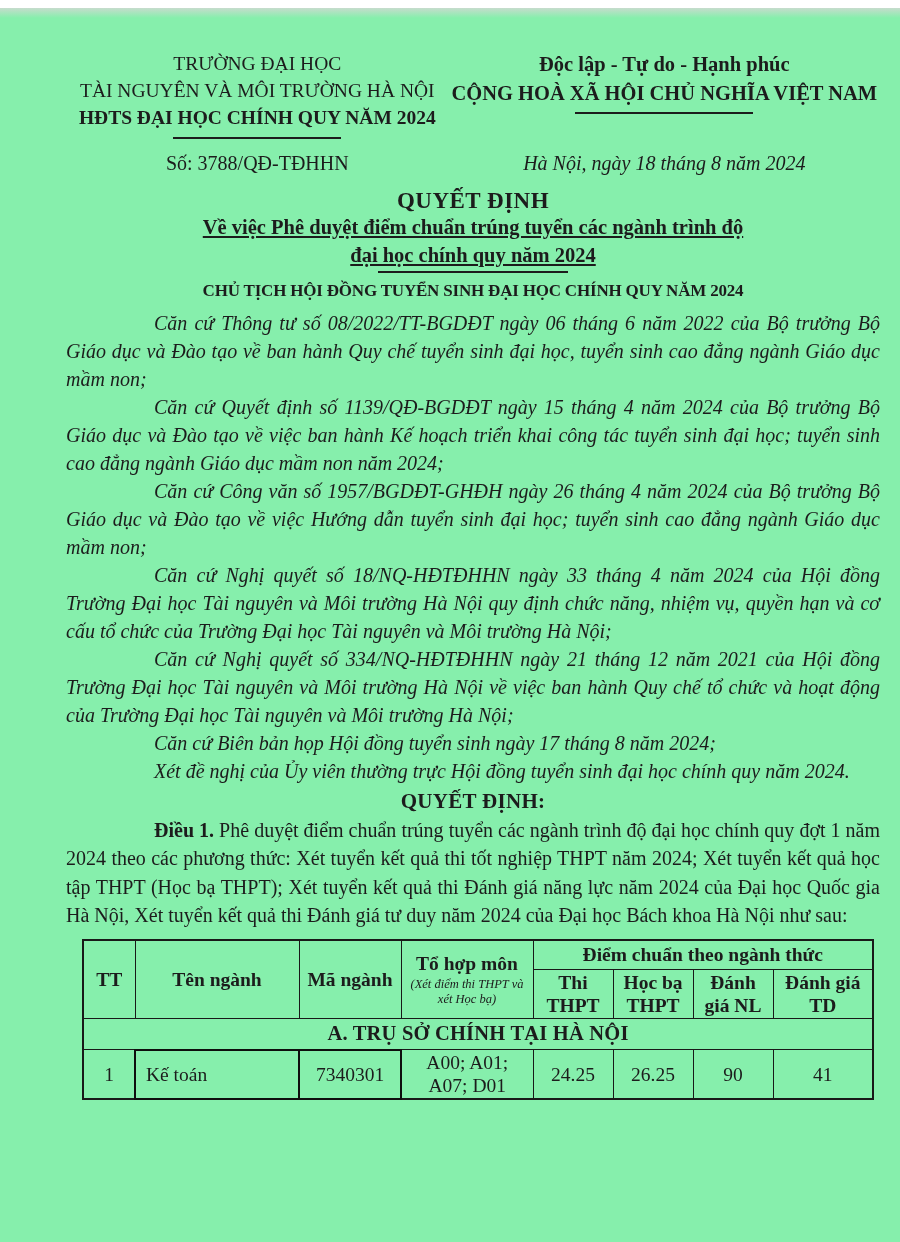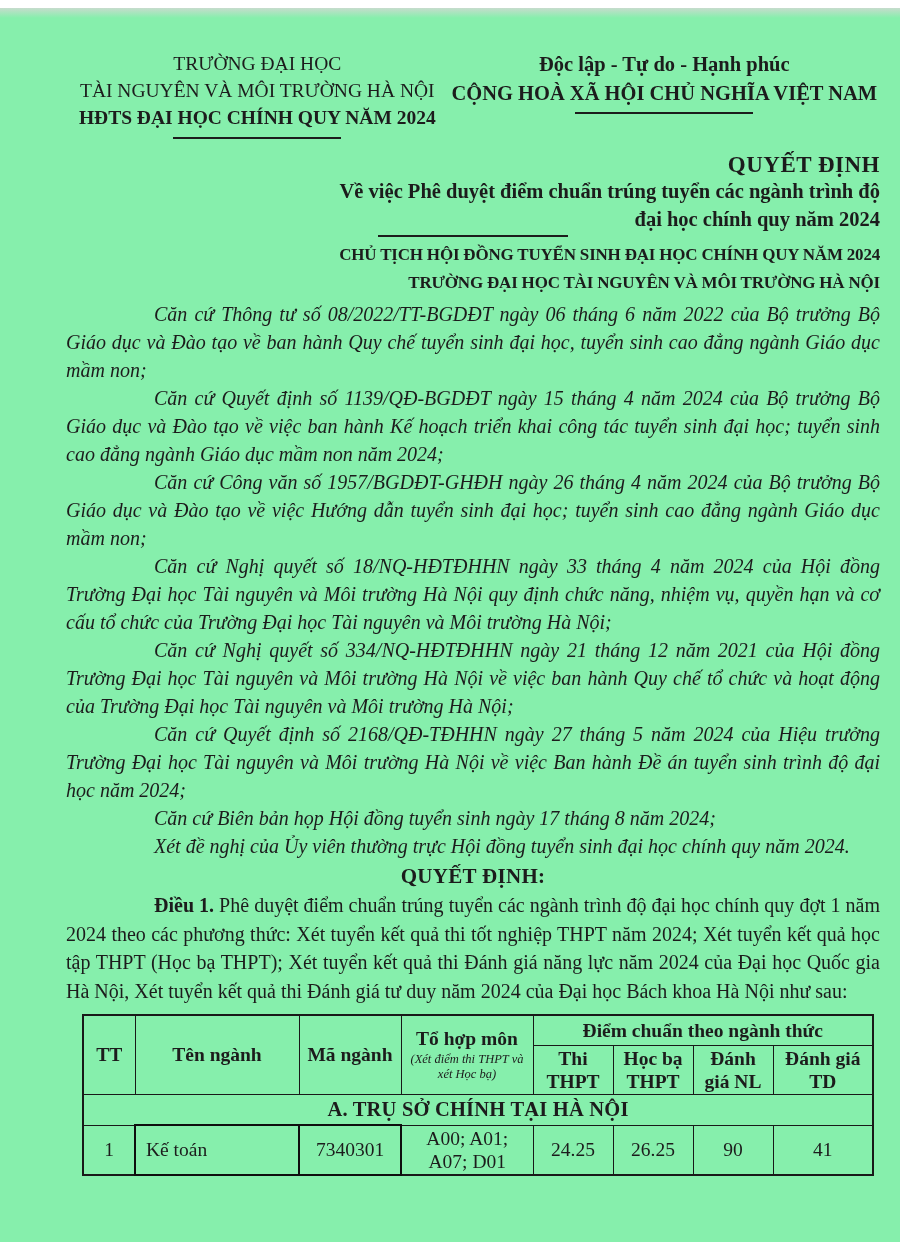--- a/index.html
+++ b/index.html
@@ -58,31 +58,32 @@
     font-size: 20px;
   }
   .place-date {
     flex: 1;
     text-align: center;
     font-style: italic;
     font-size: 20px;
   }
 
   
-  .title-block { text-align: right; margin-top: 12px; }
+  .title-block { text-align: center; margin-top: 12px; }
   .decision-title {
     font-size: 23px;
     font-weight: bold;
     letter-spacing: .5px;
     line-height: 27px;
   }
   .subject {
     font-size: 20.5px;
     font-weight: bold;
     line-height: 27.5px;
+    text-decoration: underline;
   }
   .rule-subject { width: 190px; margin: 2px auto 4px; }
   .authority {
     font-size: 17px;
     font-weight: bold;
     line-height: 27.5px;
     letter-spacing: -0.2px;
   }
 
   
@@ -164,37 +165,39 @@
         <div class="line3">HĐTS ĐẠI HỌC CHÍNH QUY NĂM 2024</div>
         <div class="rule rule-issuer"></div>
       </div>
       <div class="national">
         <div>Độc lập - Tự do - Hạnh phúc</div>
         <div>CỘNG HOÀ XÃ HỘI CHỦ NGHĨA VIỆT NAM</div>
         <div class="rule rule-motto"></div>
       </div>
     </div>
 
+    <div class="number-date">
+      <div class="doc-number">Số: 3788/QĐ-TĐHHN</div>
+      <div class="place-date">Hà Nội, ngày 18 tháng 8 năm 2024</div>
+    </div>
 
     <div class="title-block">
       <div class="decision-title">QUYẾT ĐỊNH</div>
       <div class="subject">Về việc Phê duyệt điểm chuẩn trúng tuyển các ngành trình độ</div>
       <div class="subject">đại học chính quy năm 2024</div>
       <div class="rule rule-subject"></div>
       <div class="authority">CHỦ TỊCH HỘI ĐỒNG TUYỂN SINH ĐẠI HỌC CHÍNH QUY NĂM 2024</div>
-      <div class="authority">TRƯỜNG ĐẠI HỌC TÀI NGUYÊN VÀ MÔI TRƯỜNG HÀ NỘI</div>
     </div>
 
     <div class="preamble">
       <p>Căn cứ Thông tư số 08/2022/TT-BGDĐT ngày 06 tháng 6 năm 2022 của Bộ trưởng Bộ Giáo dục và Đào tạo về ban hành Quy chế tuyển sinh đại học, tuyển sinh cao đẳng ngành Giáo dục mầm non;</p>
       <p>Căn cứ Quyết định số 1139/QĐ-BGDĐT ngày 15 tháng 4 năm 2024 của Bộ trưởng Bộ Giáo dục và Đào tạo về việc ban hành Kế hoạch triển khai công tác tuyển sinh đại học; tuyển sinh cao đẳng ngành Giáo dục mầm non năm 2024;</p>
       <p>Căn cứ Công văn số 1957/BGDĐT-GHĐH ngày 26 tháng 4 năm 2024 của Bộ trưởng Bộ Giáo dục và Đào tạo về việc Hướng dẫn tuyển sinh đại học; tuyển sinh cao đẳng ngành Giáo dục mầm non;</p>
       <p>Căn cứ Nghị quyết số 18/NQ-HĐTĐHHN ngày 33 tháng 4 năm 2024 của Hội đồng Trường Đại học Tài nguyên và Môi trường Hà Nội quy định chức năng, nhiệm vụ, quyền hạn và cơ cấu tổ chức của Trường Đại học Tài nguyên và Môi trường Hà Nội;</p>
       <p>Căn cứ Nghị quyết số 334/NQ-HĐTĐHHN ngày 21 tháng 12 năm 2021 của Hội đồng Trường Đại học Tài nguyên và Môi trường Hà Nội về việc ban hành Quy chế tổ chức và hoạt động của Trường Đại học Tài nguyên và Môi trường Hà Nội;</p>
-      <p>Căn cứ Quyết định số 2168/QĐ-TĐHHN ngày 27 tháng 5 năm 2024 của Hiệu trưởng Trường Đại học Tài nguyên và Môi trường Hà Nội về việc Ban hành Đề án tuyển sinh trình độ đại học năm 2024;</p>
       <p>Căn cứ Biên bản họp Hội đồng tuyển sinh ngày 17 tháng 8 năm 2024;</p>
       <p>Xét đề nghị của Ủy viên thường trực Hội đồng tuyển sinh đại học chính quy năm 2024.</p>
     </div>
 
     <div class="resolution-heading">QUYẾT ĐỊNH:</div>
 
     <div class="article">
       <p><span class="label">Điều 1.</span> <span>Phê duyệt điểm chuẩn trúng tuyển các ngành trình độ đại học chính quy đợt 1 năm 2024 theo các phương thức: Xét tuyển kết quả thi tốt nghiệp THPT năm 2024;  Xét tuyển kết quả học tập THPT (Học bạ THPT); Xét tuyển kết quả thi Đánh giá năng lực năm 2024 của Đại học Quốc gia Hà Nội, Xét tuyển kết quả thi Đánh giá tư duy năm 2024 của Đại học Bách khoa Hà Nội như sau:</span></p>
     </div>
 

